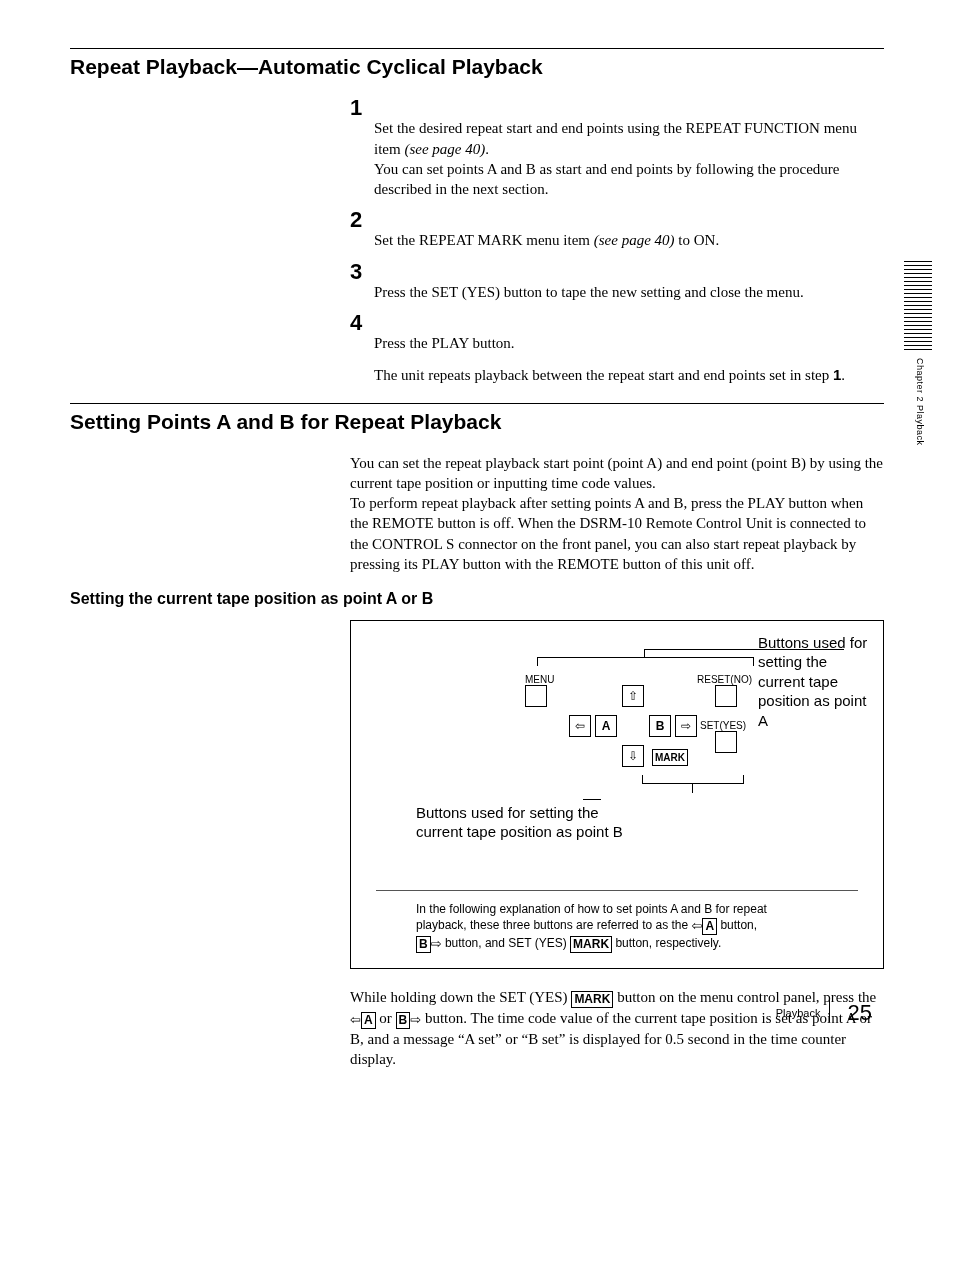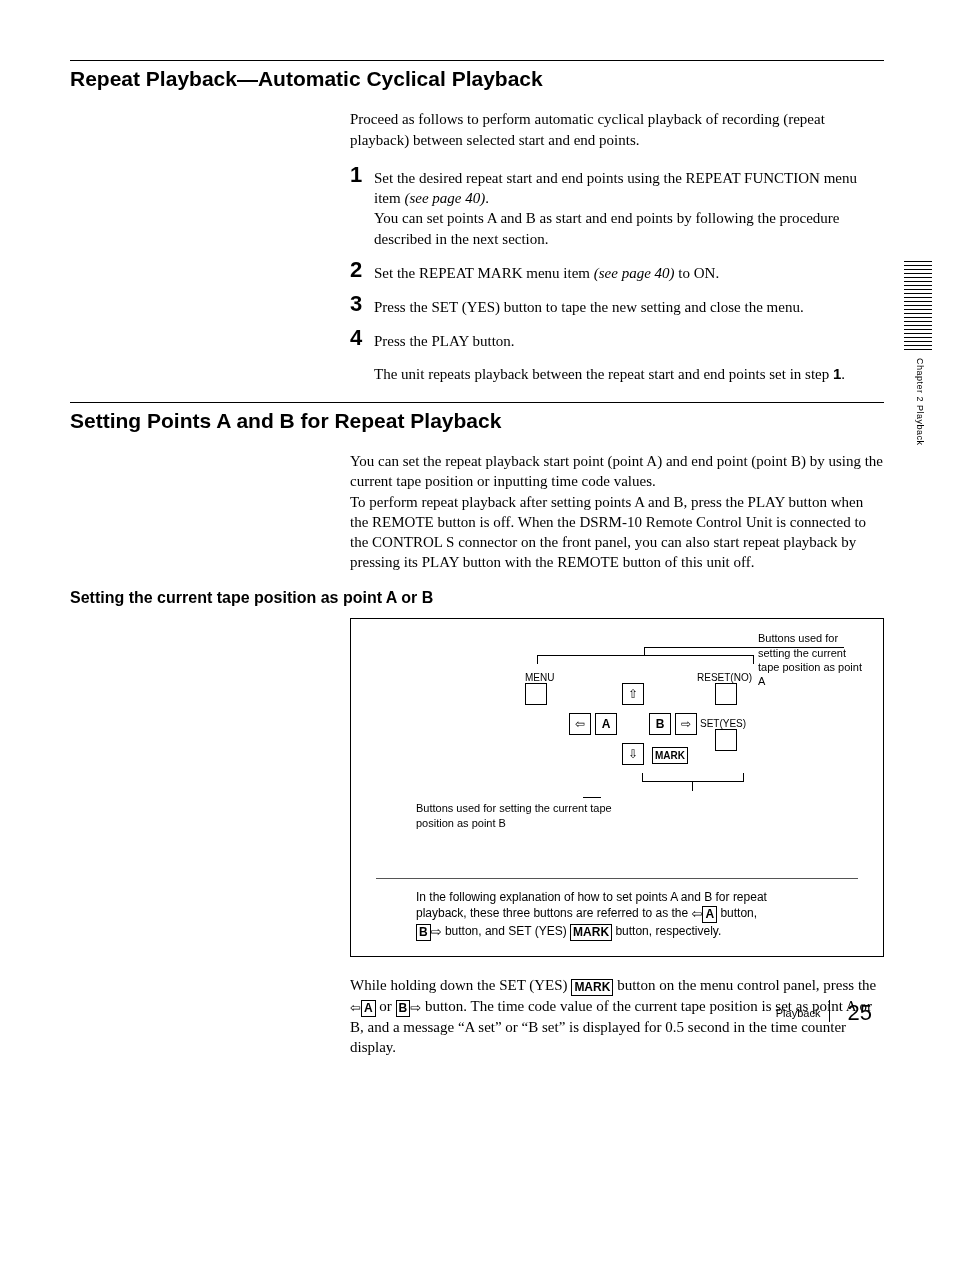--- a/index.html
+++ b/index.html
@@ -8,21 +8,21 @@
     line-height: 1.35;
     margin: 0;
     padding: 0;
     color: #000;
   }
   .page {
     width: 954px;
     height: 1068px;
     position: relative;
     box-sizing: border-box;
-    padding: 60px 70px 50px 70px;
+    padding: 48px 70px 50px 70px;
   }
   .hr {
     border-top: 1.5px solid #000;
     margin: 0 0 4px 0;
   }
   h2.section-title {
     font-family: Arial, Helvetica, sans-serif;
     font-weight: bold;
     font-size: 21px;
     margin: 2px 0 16px 0;
@@ -49,20 +49,21 @@
     font-family: Arial, Helvetica, sans-serif;
     font-weight: bold;
     font-size: 22px;
     width: 24px;
     flex: 0 0 24px;
     line-height: 1;
   }
   .step-text {
     flex: 1;
     padding-top: 4px;
+    margin-top: 17px;
   }
   .step-sub {
     margin-top: 12px;
   }
   .ref { font-style: italic; }
   .bold-num { font-weight: bold; font-family: Arial, Helvetica, sans-serif; font-size:15px;}
   .side-tab {
     position: absolute;
     right: 10px;
     top: 260px;
@@ -150,21 +151,21 @@
     position:absolute;
     width:1px;
     background:#000;
   }
   .hline-d {
     position:absolute;
     height:1px;
     background:#000;
   }
   .ann {
-    font-size:11px;
+    font-size:15px;
     line-height:1.3;
   }
   .inline-box {
     display:inline-block;
     border:1.2px solid #000;
     padding: 0 2px;
     font-family: Arial, Helvetica, sans-serif;
     font-weight:bold;
     font-size:12px;
     line-height:15px;
@@ -192,21 +193,20 @@
 
   <div class="side-tab">
     <div class="hatch"></div>
     <div class="side-text">Chapter 2  Playback</div>
   </div>
 
   <div class="hr"></div>
   <h2 class="section-title">Repeat Playback—Automatic Cyclical Playback</h2>
 
   <div class="body-block">
-    <div class="para">Proceed as follows to perform automatic cyclical playback of recording (repeat playback) between selected start and end points.</div>
 
     <div class="step-row">
       <div class="step-num">1</div>
       <div class="step-text">
         <span>Set the desired repeat start and end points using the REPEAT FUNCTION menu item </span><span class="ref">(see page 40)</span><span>.</span><br>
         <span>You can set points A and B as start and end points by following the procedure described in the next section.</span>
       </div>
     </div>
 
     <div class="step-row">

